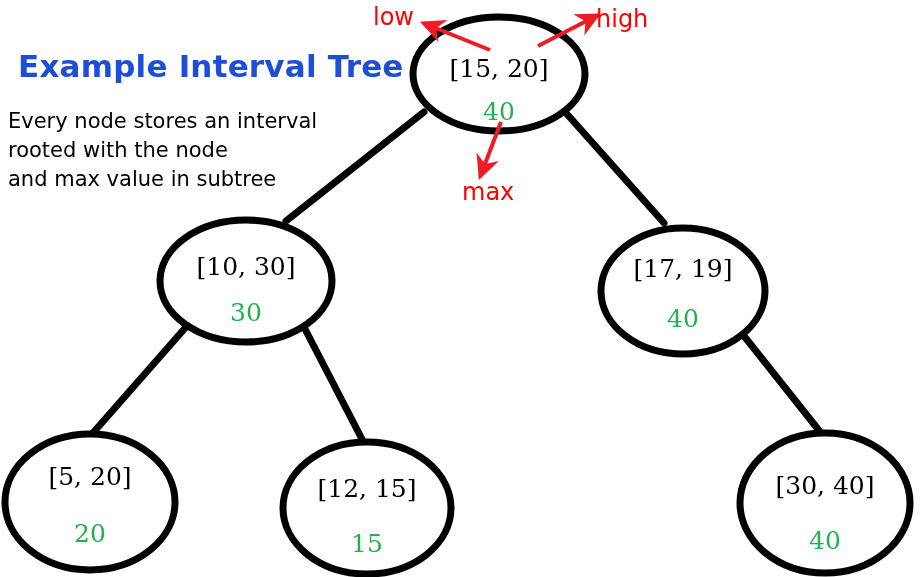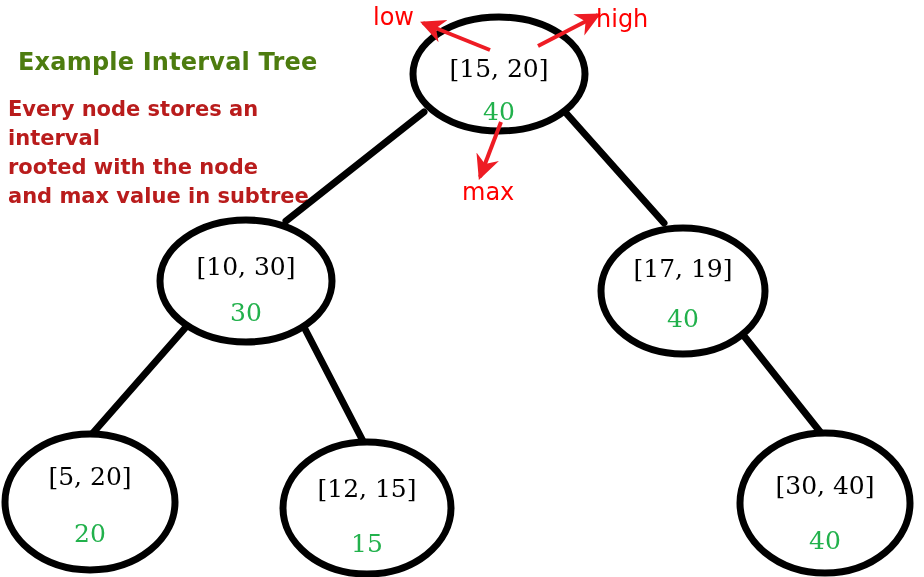--- a/index.html
+++ b/index.html
@@ -21,35 +21,35 @@
     top: 0;
     width: 924px;
     height: 577px;
   }
   .title-text {
     position: absolute;
     left: 18px;
     top: 48px;
     font-family: "DejaVu Sans", sans-serif;
     font-weight: bold;
-    font-size: 24px;
-    color: #4d7c0f;
+    font-size: 31px;
+    color: #1d4ed8;
     letter-spacing: 0.2px;
     white-space: nowrap;
   }
   .caption-text {
     position: absolute;
     left: 8px;
-    top: 95px;
+    top: 107px;
     width: 345px;
     font-family: "DejaVu Sans", sans-serif;
-    font-weight: bold;
+    font-weight: normal;
     font-size: 21px;
     line-height: 29px;
-    color: #b91c1c;
+    color: #000000;
   }
   .node-interval {
     font-family: "DejaVu Serif", serif;
     font-size: 25px;
     fill: #000000;
   }
   .node-max {
     font-family: "DejaVu Serif", serif;
     font-size: 25px;
     fill: #22b14c;

